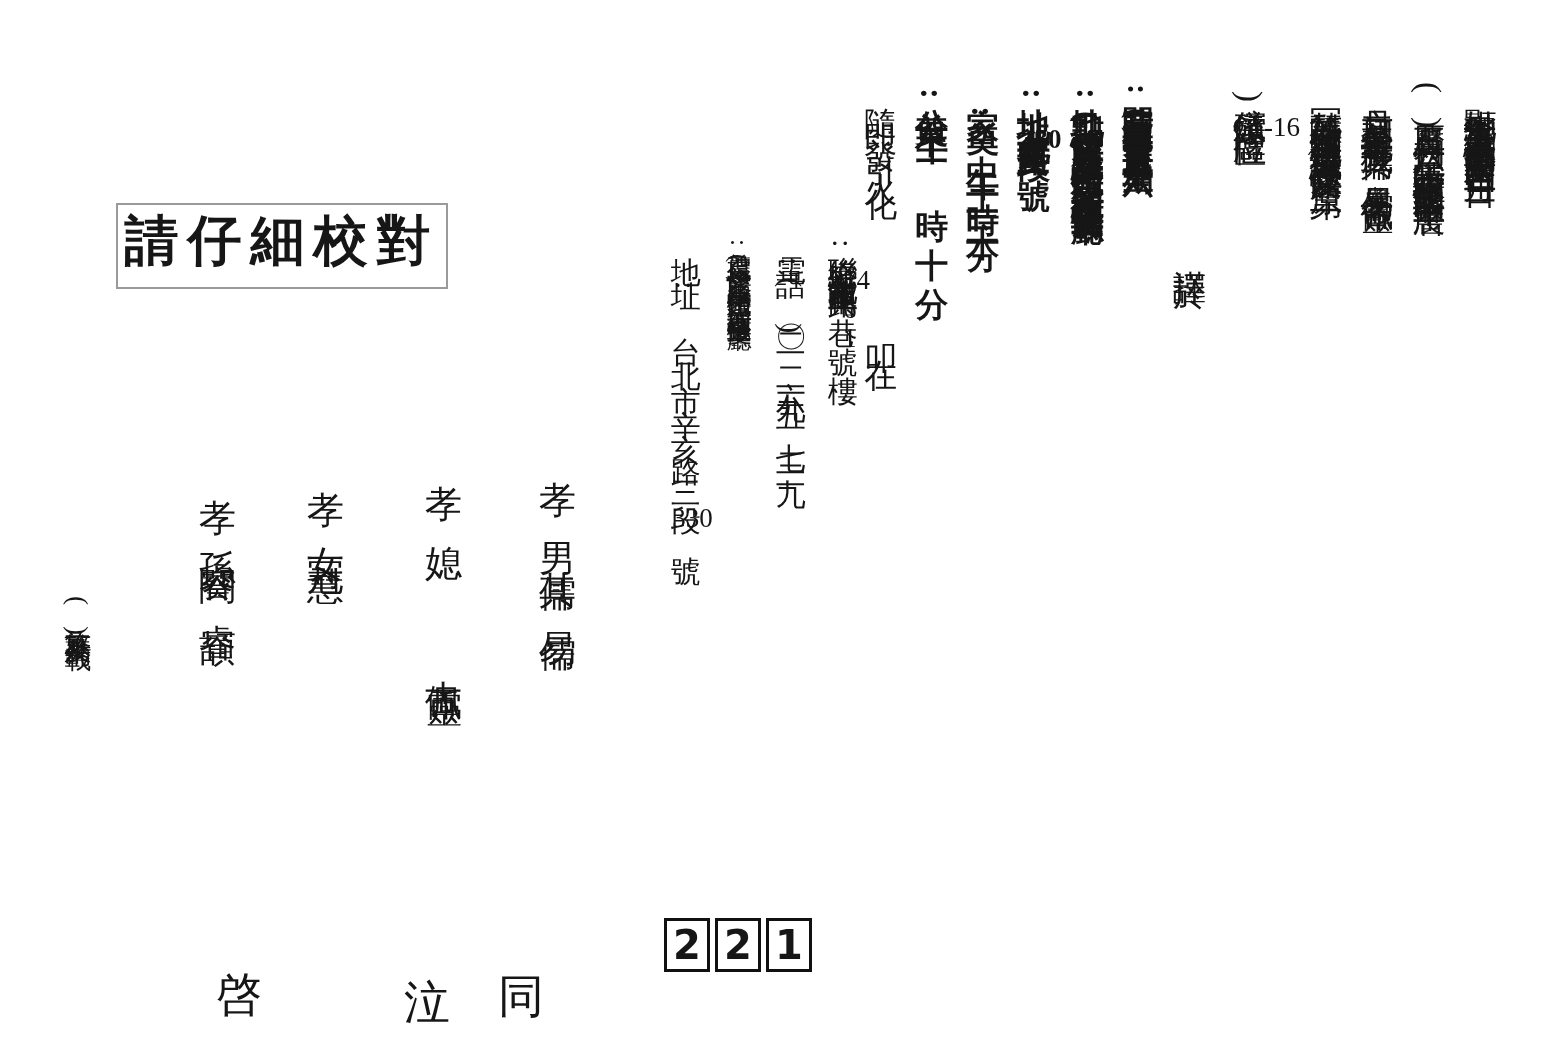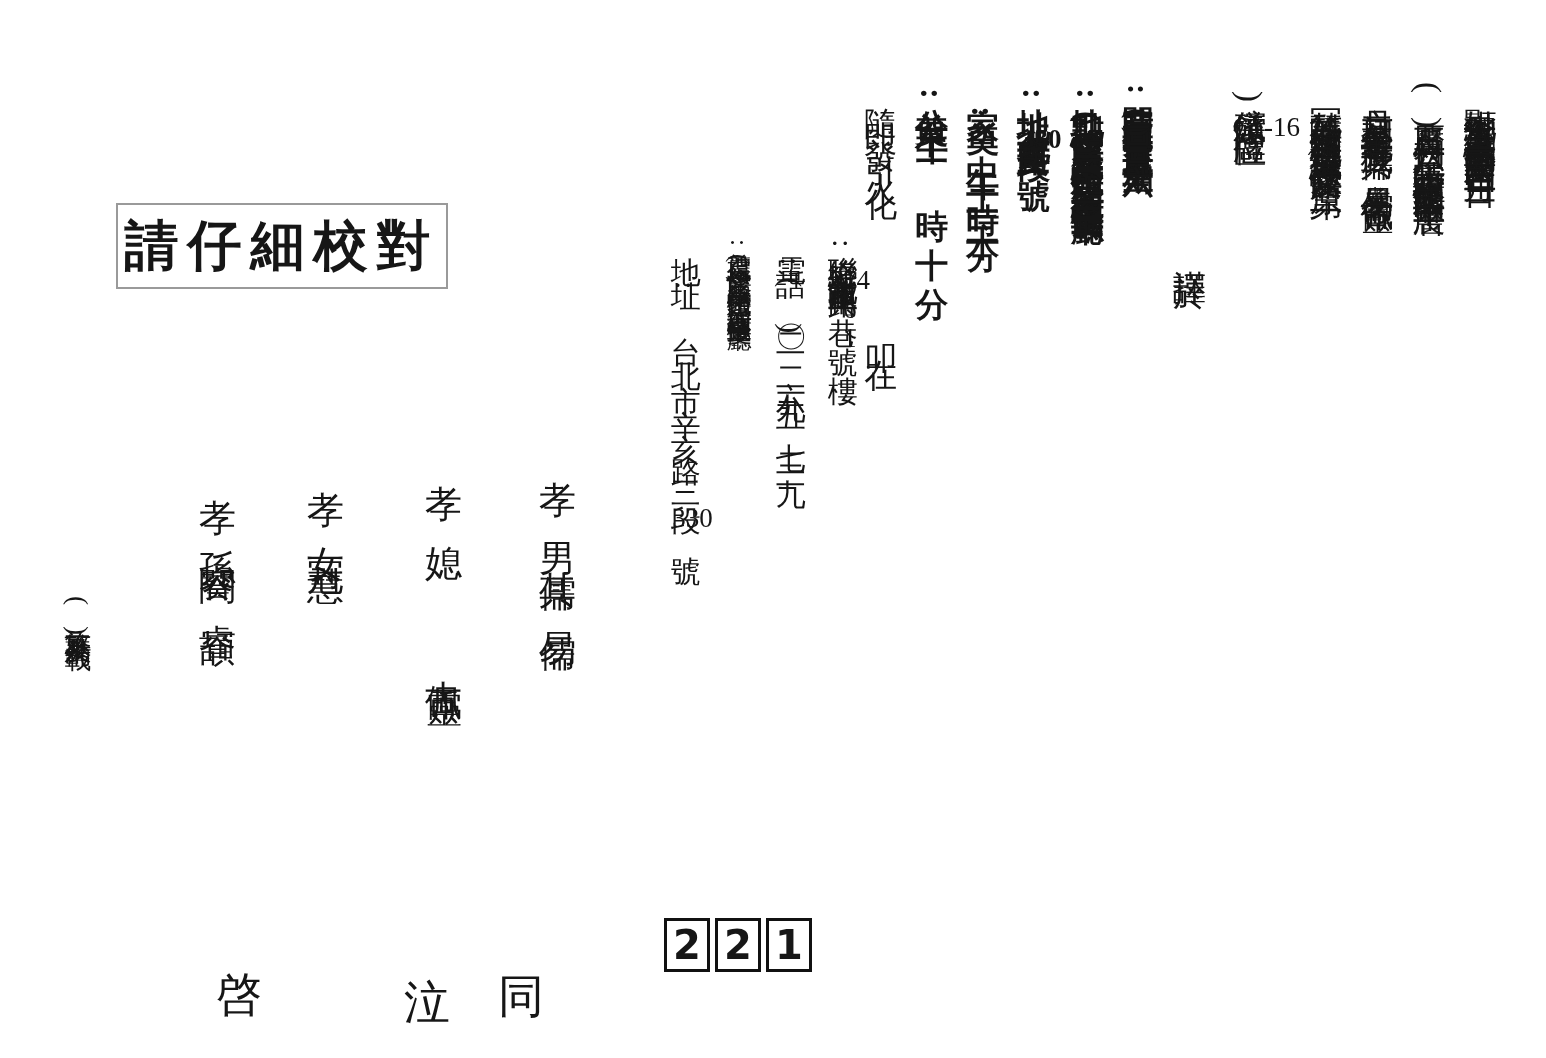--- a/index.html
+++ b/index.html
@@ -48,21 +48,21 @@
   
   .closing-char { position:absolute; font-size:46px; }
   .c-tong { left:498px; top:966px; }
   .c-qi   { left:404px; top:972px; }
   .c-kai  { left:216px; top:964px; }
 
   
   .proof-box {
     position:absolute; left:116px; top:203px; width:332px; height:86px;
     border:2px solid #9a9a9a; box-sizing:border-box;
-    display:flex; align-items:center; justify-content:center;
+    display:flex; justify-content:center;
     font-size:54px; font-weight:bold; letter-spacing:9px;
   }
 
   
   .page-code { position:absolute; left:664px; top:918px; display:flex; gap:5px; }
   .code-box {
     width:40px; height:48px; border:3px solid #111; box-sizing:content-box;
     display:flex; align-items:center; justify-content:center;
     font-family:"DejaVu Sans","Liberation Sans",sans-serif; font-weight:bold; font-size:40px;
   }

